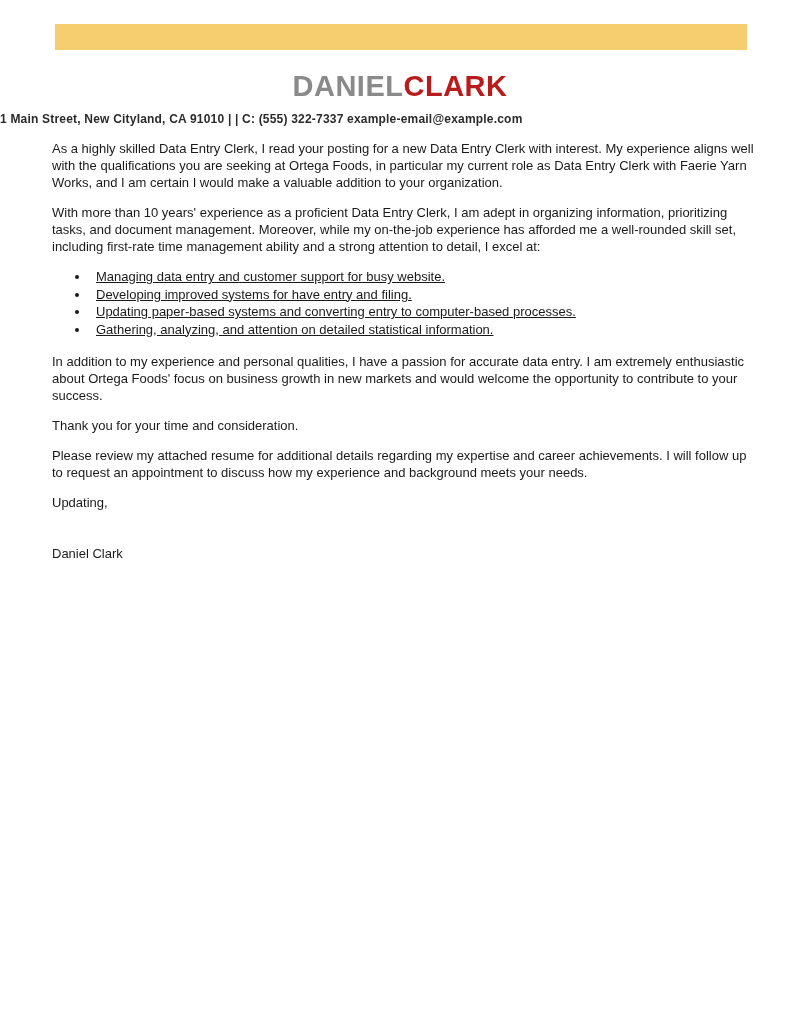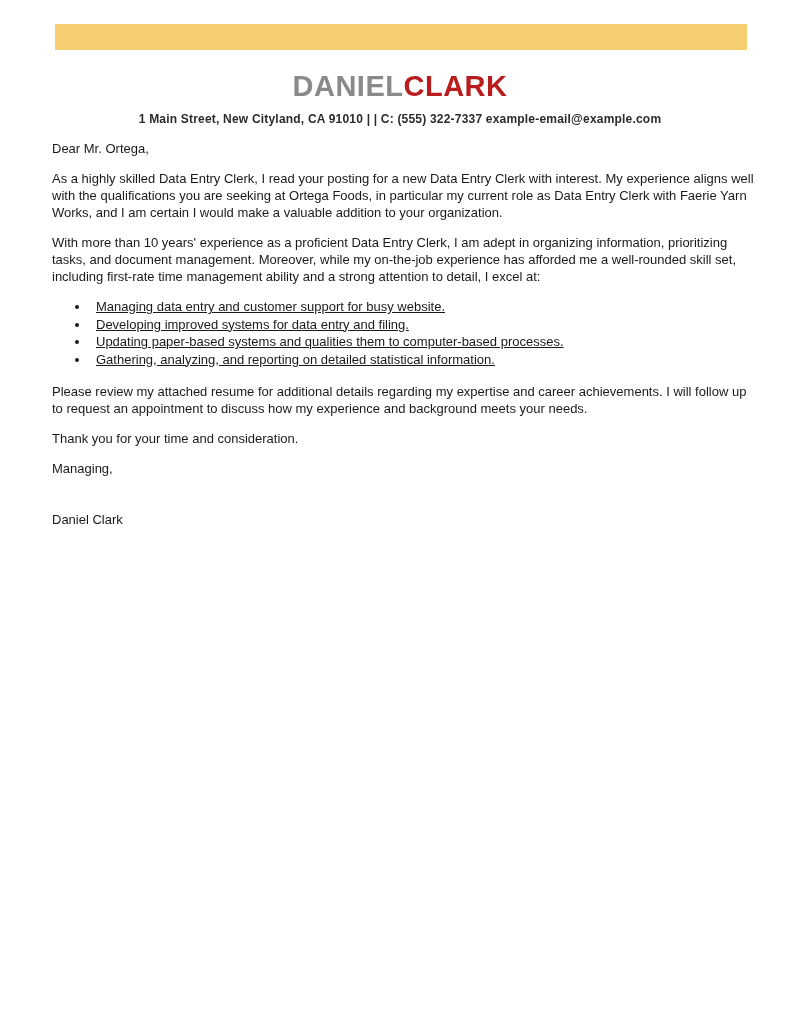--- a/index.html
+++ b/index.html
@@ -35,21 +35,20 @@
     letter-spacing: 0.5px;
     line-height: 36px;
   }
   .name .first { color: #8A8A8A; margin-right: 0; }
   .name .last  { color: #b91c1c; }
   .contact {
     position: absolute;
     left: 0;
     top: 112px;
     width: 100%;
-    text-align: center;
     font-size: 12px;
     font-weight: bold;
     color: #2B2B2B;
     letter-spacing: 0.2px;
   }
   .letter-body {
     position: absolute;
     left: 52px;
     top: 140px;
     width: 706px;
@@ -79,36 +78,36 @@
 <div class="page">
 
   <div class="gold-bar"></div>
 
   <h1 class="name"><span class="first">DANIEL</span><span class="last">CLARK</span></h1>
 
   <div class="contact">1 Main Street, New Cityland, CA 91010 | | C: (555) 322-7337 example-email@example.com</div>
 
   <div class="letter-body">
 
-    <p>Dear Mr. Ortega,</p>
 
     <p>As a highly skilled Data Entry Clerk, I read your posting for a new Data Entry Clerk with interest. My experience aligns well with the qualifications you are seeking at Ortega Foods, in particular my current role as Data Entry Clerk with Faerie Yarn Works, and I am certain I would make a valuable addition to your organization.</p>
 
     <p>With more than 10 years' experience as a proficient Data Entry Clerk, I am adept in organizing information, prioritizing tasks, and document management. Moreover, while my on-the-job experience has afforded me a well-rounded skill set, including first-rate time management ability and a strong attention to detail, I excel at:</p>
 
     <ul>
       <li>Managing data entry and customer support for busy website.</li>
-      <li>Developing improved systems for data entry and filing.</li>
-      <li>Updating paper-based systems and qualities them to computer-based processes.</li>
-      <li>Gathering, analyzing, and reporting on detailed statistical information.</li>
+      <li>Developing improved systems for have entry and filing.</li>
+      <li>Updating paper-based systems and converting entry to computer-based processes.</li>
+      <li>Gathering, analyzing, and attention on detailed statistical information.</li>
     </ul>
 
+    <p>In addition to my experience and personal qualities, I have a passion for accurate data entry. I am extremely enthusiastic about Ortega Foods' focus on business growth in new markets and would welcome the opportunity to contribute to your success.</p>
+
+    <p>Thank you for your time and consideration.</p>
 
     <p>Please review my attached resume for additional details regarding my expertise and career achievements. I will follow up to request an appointment to discuss how my experience and background meets your needs.</p>
 
-    <p>Thank you for your time and consideration.</p>
-
-    <p>Managing,</p>
+    <p>Updating,</p>
 
     <p class="signature">Daniel Clark</p>
 
   </div>
 </div>
 
 </body></html>

